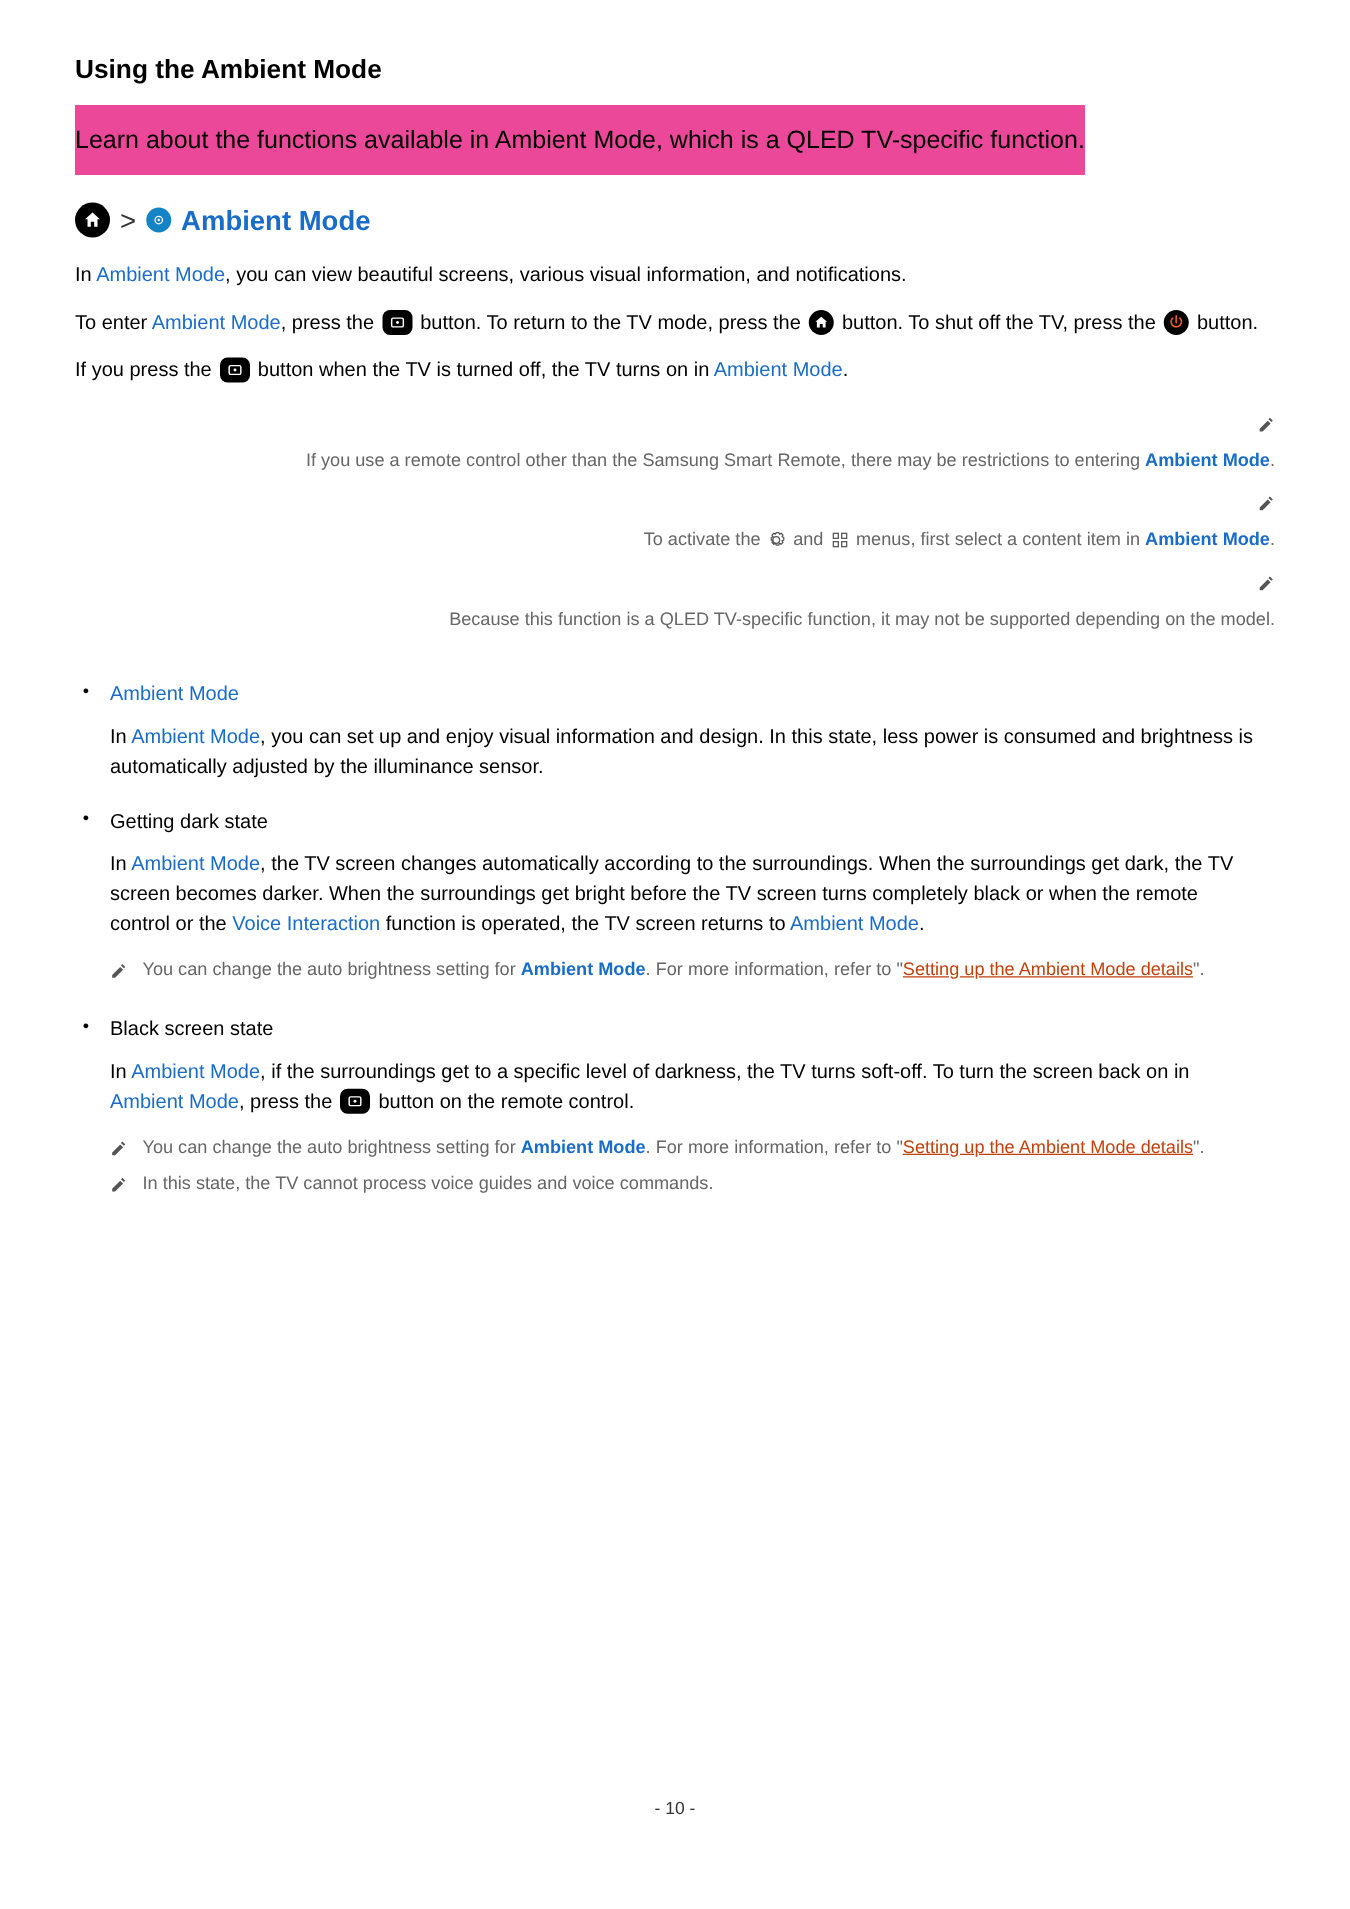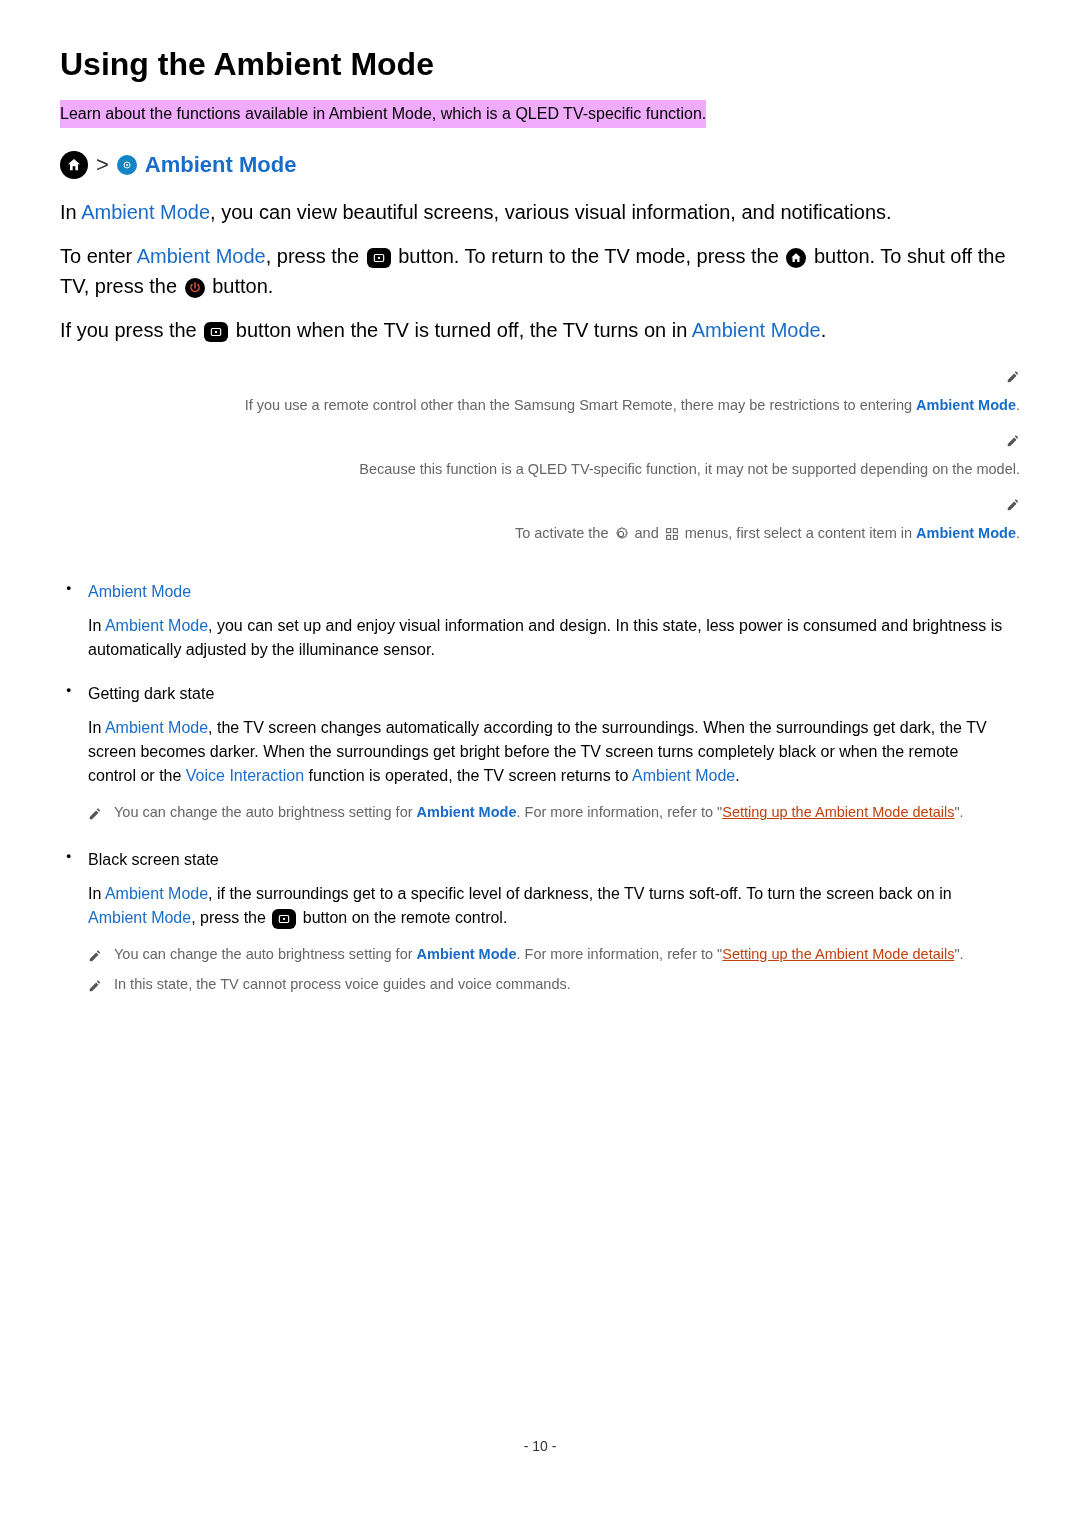--- a/index.html
+++ b/index.html
@@ -6,28 +6,28 @@
   body {
     font-family: -apple-system, BlinkMacSystemFont, "Segoe UI", Arial, sans-serif;
     color: #000;
     width: 1080px;
     min-height: 1527px;
     padding: 40px 60px;
     background: #fff;
     line-height: 1.5;
   }
   h1.page-title {
-    font-size: 32px;
+    font-size: 21px;
     font-weight: 700;
     margin-bottom: 12px;
   }
   .intro-highlight {
-    background: #f0abfc;
-    font-size: 16px;
-    padding: 2px 0;
+    background: #ec4899;
+    font-size: 20px;
+    padding: 13px 0;
     display: inline-block;
     margin-bottom: 20px;
   }
   .breadcrumb {
     display: flex;
     align-items: center;
     gap: 8px;
     font-size: 22px;
     font-weight: 600;
     color: #1a6cc9;
@@ -38,21 +38,21 @@
     width: 28px; height: 28px; border-radius: 50%;
     background: #000; display: inline-flex; align-items: center; justify-content: center;
   }
   .home-icon-circle svg { width: 16px; height: 16px; fill: #fff; }
   .small-circle-icon {
     width: 20px; height: 20px; border-radius: 50%;
     background: #1584c4; display: inline-flex; align-items: center; justify-content: center;
     vertical-align: middle;
   }
   .small-circle-icon svg { width: 12px; height: 12px; fill: #fff; }
-  p.body-text { font-size: 20px; margin-bottom: 14px; }
+  p.body-text { font-size: 16px; margin-bottom: 14px; }
   .link { color: #1a6cc9; }
   .link-bold { color: #1a6cc9; font-weight: 600; }
   .inline-icon {
     width: 24px; height: 20px; border-radius: 6px;
     background: #000; display: inline-flex; align-items: center; justify-content: center;
     vertical-align: middle; margin: 0 2px;
   }
   .inline-icon svg { width: 14px; height: 14px; fill: #fff; }
   .inline-icon.round { border-radius: 50%; width: 20px; height: 20px; }
   .inline-icon.power svg { fill: #e05a2d; }
@@ -158,26 +158,20 @@
       </span>
   <span> button when the TV is turned off, the TV turns on in </span><span class="link">Ambient Mode</span><span>.</span>
 </p>
 
 <div class="note-list">
   <div class="note-item">
     <span class="pencil-icon"><svg viewBox="0 0 24 24">
             <path d="M3 17l11-11 4 4L7 21H3v-4zM15 4l2-2 4 4-2 2-4-4z"></path>
           </svg></span>
     <span class="text"><span>If you use a remote control other than the Samsung Smart Remote, there may be restrictions to entering </span><span class="link-bold">Ambient Mode</span><span>.</span></span>
-  </div>
-  <div class="note-item">
-    <span class="pencil-icon"><svg viewBox="0 0 24 24">
-            <path d="M3 17l11-11 4 4L7 21H3v-4zM15 4l2-2 4 4-2 2-4-4z"></path>
-          </svg></span>
-    <span class="text">Because this function is a QLED TV-specific function, it may not be supported depending on the model.</span>
   </div>
   <div class="note-item">
     <span class="pencil-icon"><svg viewBox="0 0 24 24">
             <path d="M3 17l11-11 4 4L7 21H3v-4zM15 4l2-2 4 4-2 2-4-4z"></path>
           </svg></span>
     <span class="text">
       <span>To activate the </span>
       <span class="outline-icon">
             <svg viewBox="0 0 24 24">
               <path d="M12 8a4 4 0 1 0 0 8 4 4 0 0 0 0-8zm9 4l-2 1 1 2-2 2-2-1-1 2h-3l-1-2-2 1-2-2 1-2-2-1v-3l2-1-1-2 2-2 2 1 1-2h3l1 2 2-1 2 2-1 2 2 1v3z" fill="none" stroke="#555" stroke-width="1.5"></path>
@@ -188,20 +182,26 @@
             <svg viewBox="0 0 24 24">
               <rect x="4" y="4" width="6" height="6" fill="none" stroke="#555" stroke-width="1.5"></rect>
               <rect x="14" y="4" width="6" height="6" fill="none" stroke="#555" stroke-width="1.5"></rect>
               <rect x="4" y="14" width="6" height="6" fill="none" stroke="#555" stroke-width="1.5"></rect>
               <rect x="14" y="14" width="6" height="6" fill="none" stroke="#555" stroke-width="1.5"></rect>
             </svg>
           </span>
       <span> menus, first select a content item in </span><span class="link-bold">Ambient Mode</span><span>.</span>
     </span>
   </div>
+  <div class="note-item">
+    <span class="pencil-icon"><svg viewBox="0 0 24 24">
+            <path d="M3 17l11-11 4 4L7 21H3v-4zM15 4l2-2 4 4-2 2-4-4z"></path>
+          </svg></span>
+    <span class="text">Because this function is a QLED TV-specific function, it may not be supported depending on the model.</span>
+  </div>
 </div>
 
 
 <ul class="bullet-list">
 
   <li>
     <span class="item-title"><span class="link">Ambient Mode</span></span>
     <div class="item-body">
       <span>In </span><span class="link">Ambient Mode</span><span>, you can set up and enjoy visual information and design. In this state, less power is consumed and brightness is automatically adjusted by the illuminance sensor.</span>
     </div>

